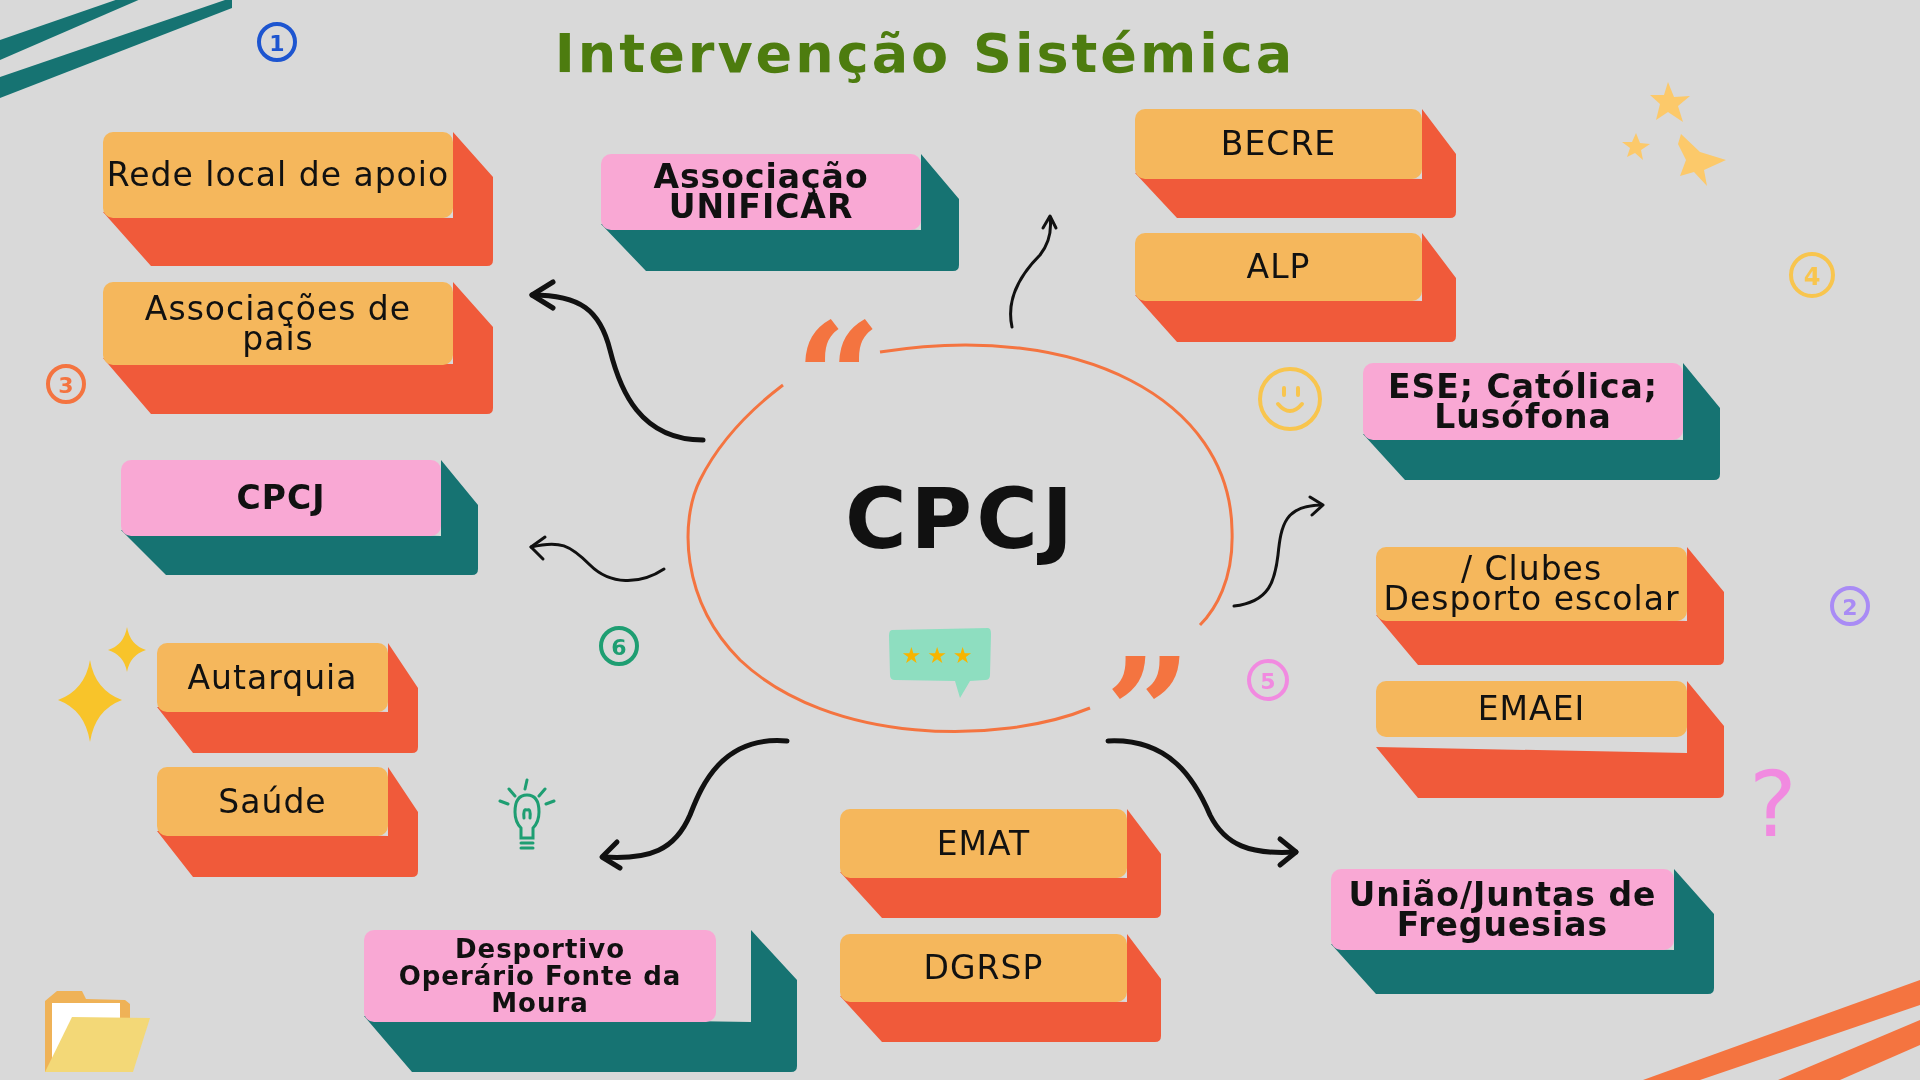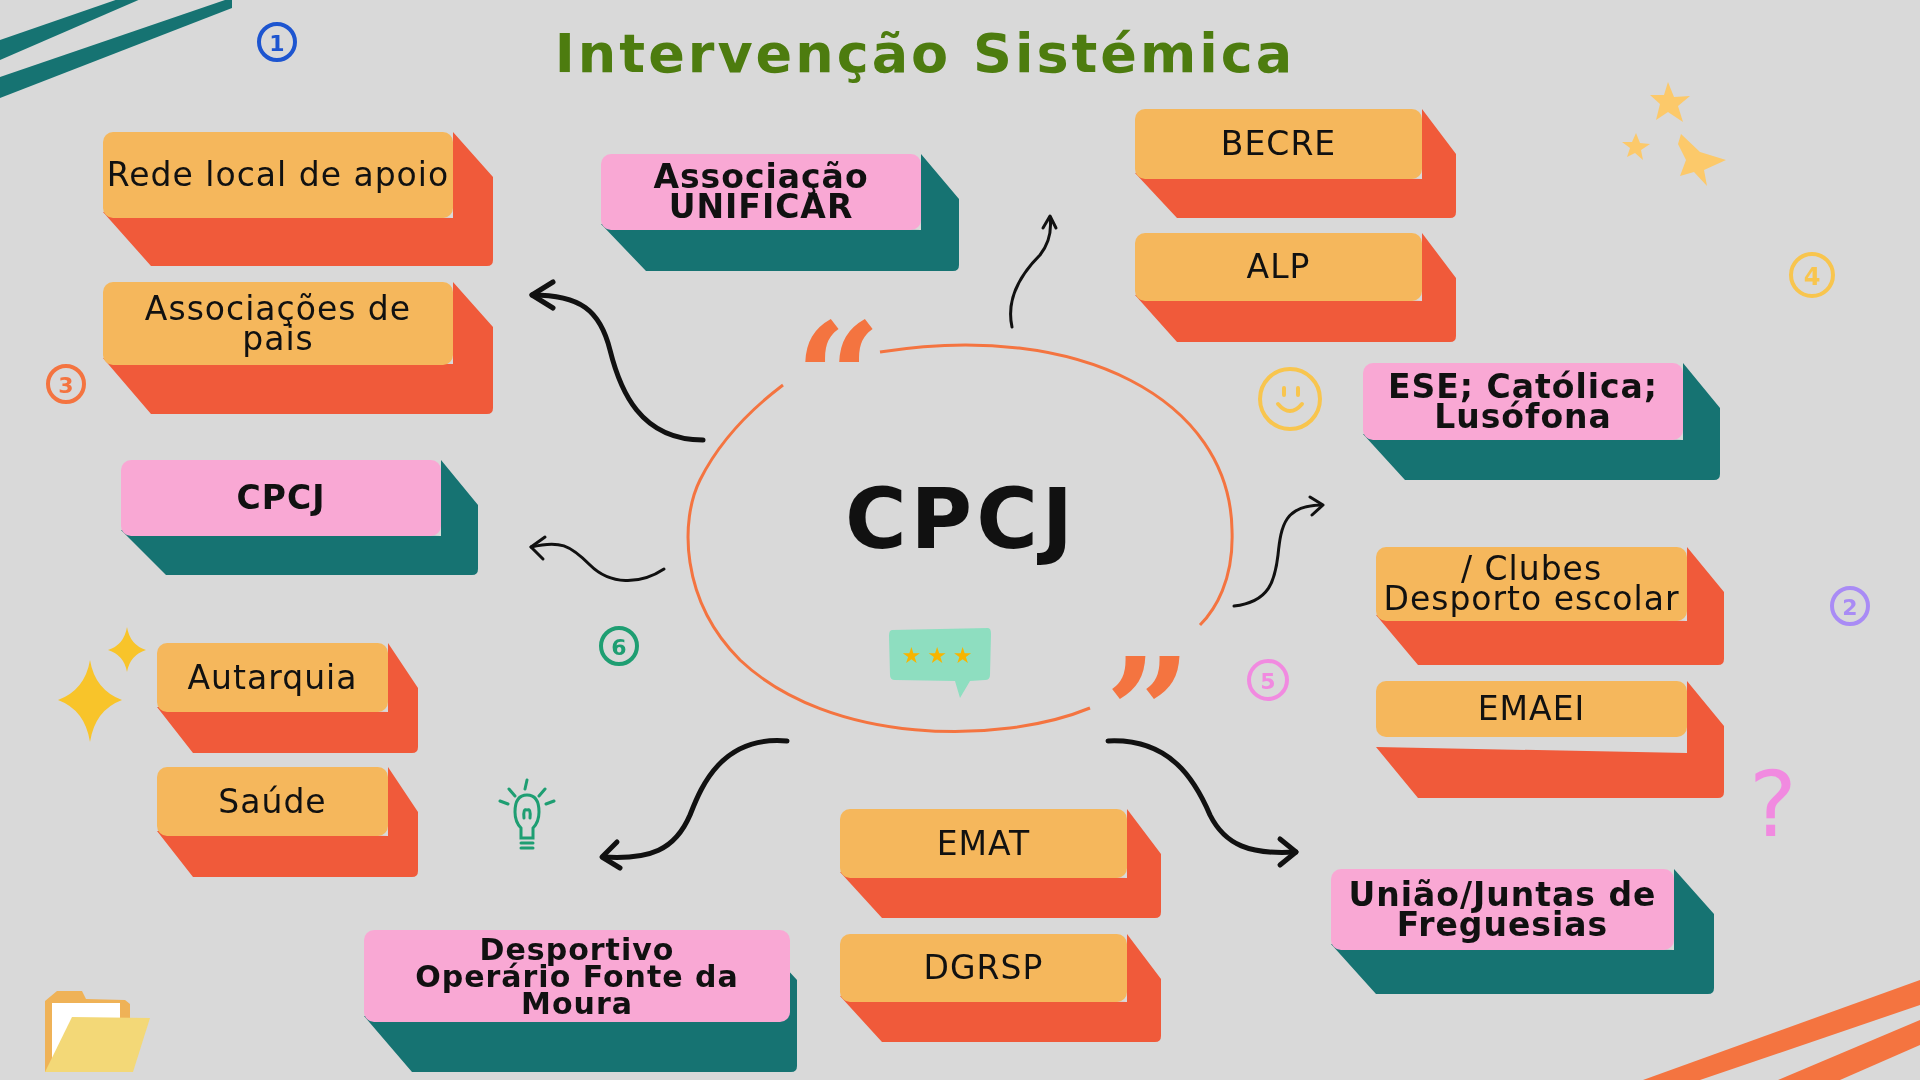--- a/index.html
+++ b/index.html
@@ -184,21 +184,21 @@
       <div>
         <span>Saúde</span>
       </div>
     </div>
 </div>
 
 <div class="node teal" style="left:364px;top:930px;">
   <svg class="shadow" width="440" height="150">
       <path d="M0 86 L387 92 L387 0 L433 50 L433 136 Q433 142 427 142 L48 142 Z" fill="#167372"></path>
     </svg>
-  <div class="face" style="left:0;top:0;width:426px;height:92px;line-height:27px;font-size:30px;">
+  <div class="face" style="left:0;top:0;width:352px;height:92px;line-height:27px;font-size:26px;">
       <div>
         <span>Desportivo</span>
         <span>Operário Fonte da</span>
         <span>Moura</span>
       </div>
     </div>
 </div>
 
 <div class="node teal" style="left:601px;top:154px;">
   <svg class="shadow" width="370" height="130">

